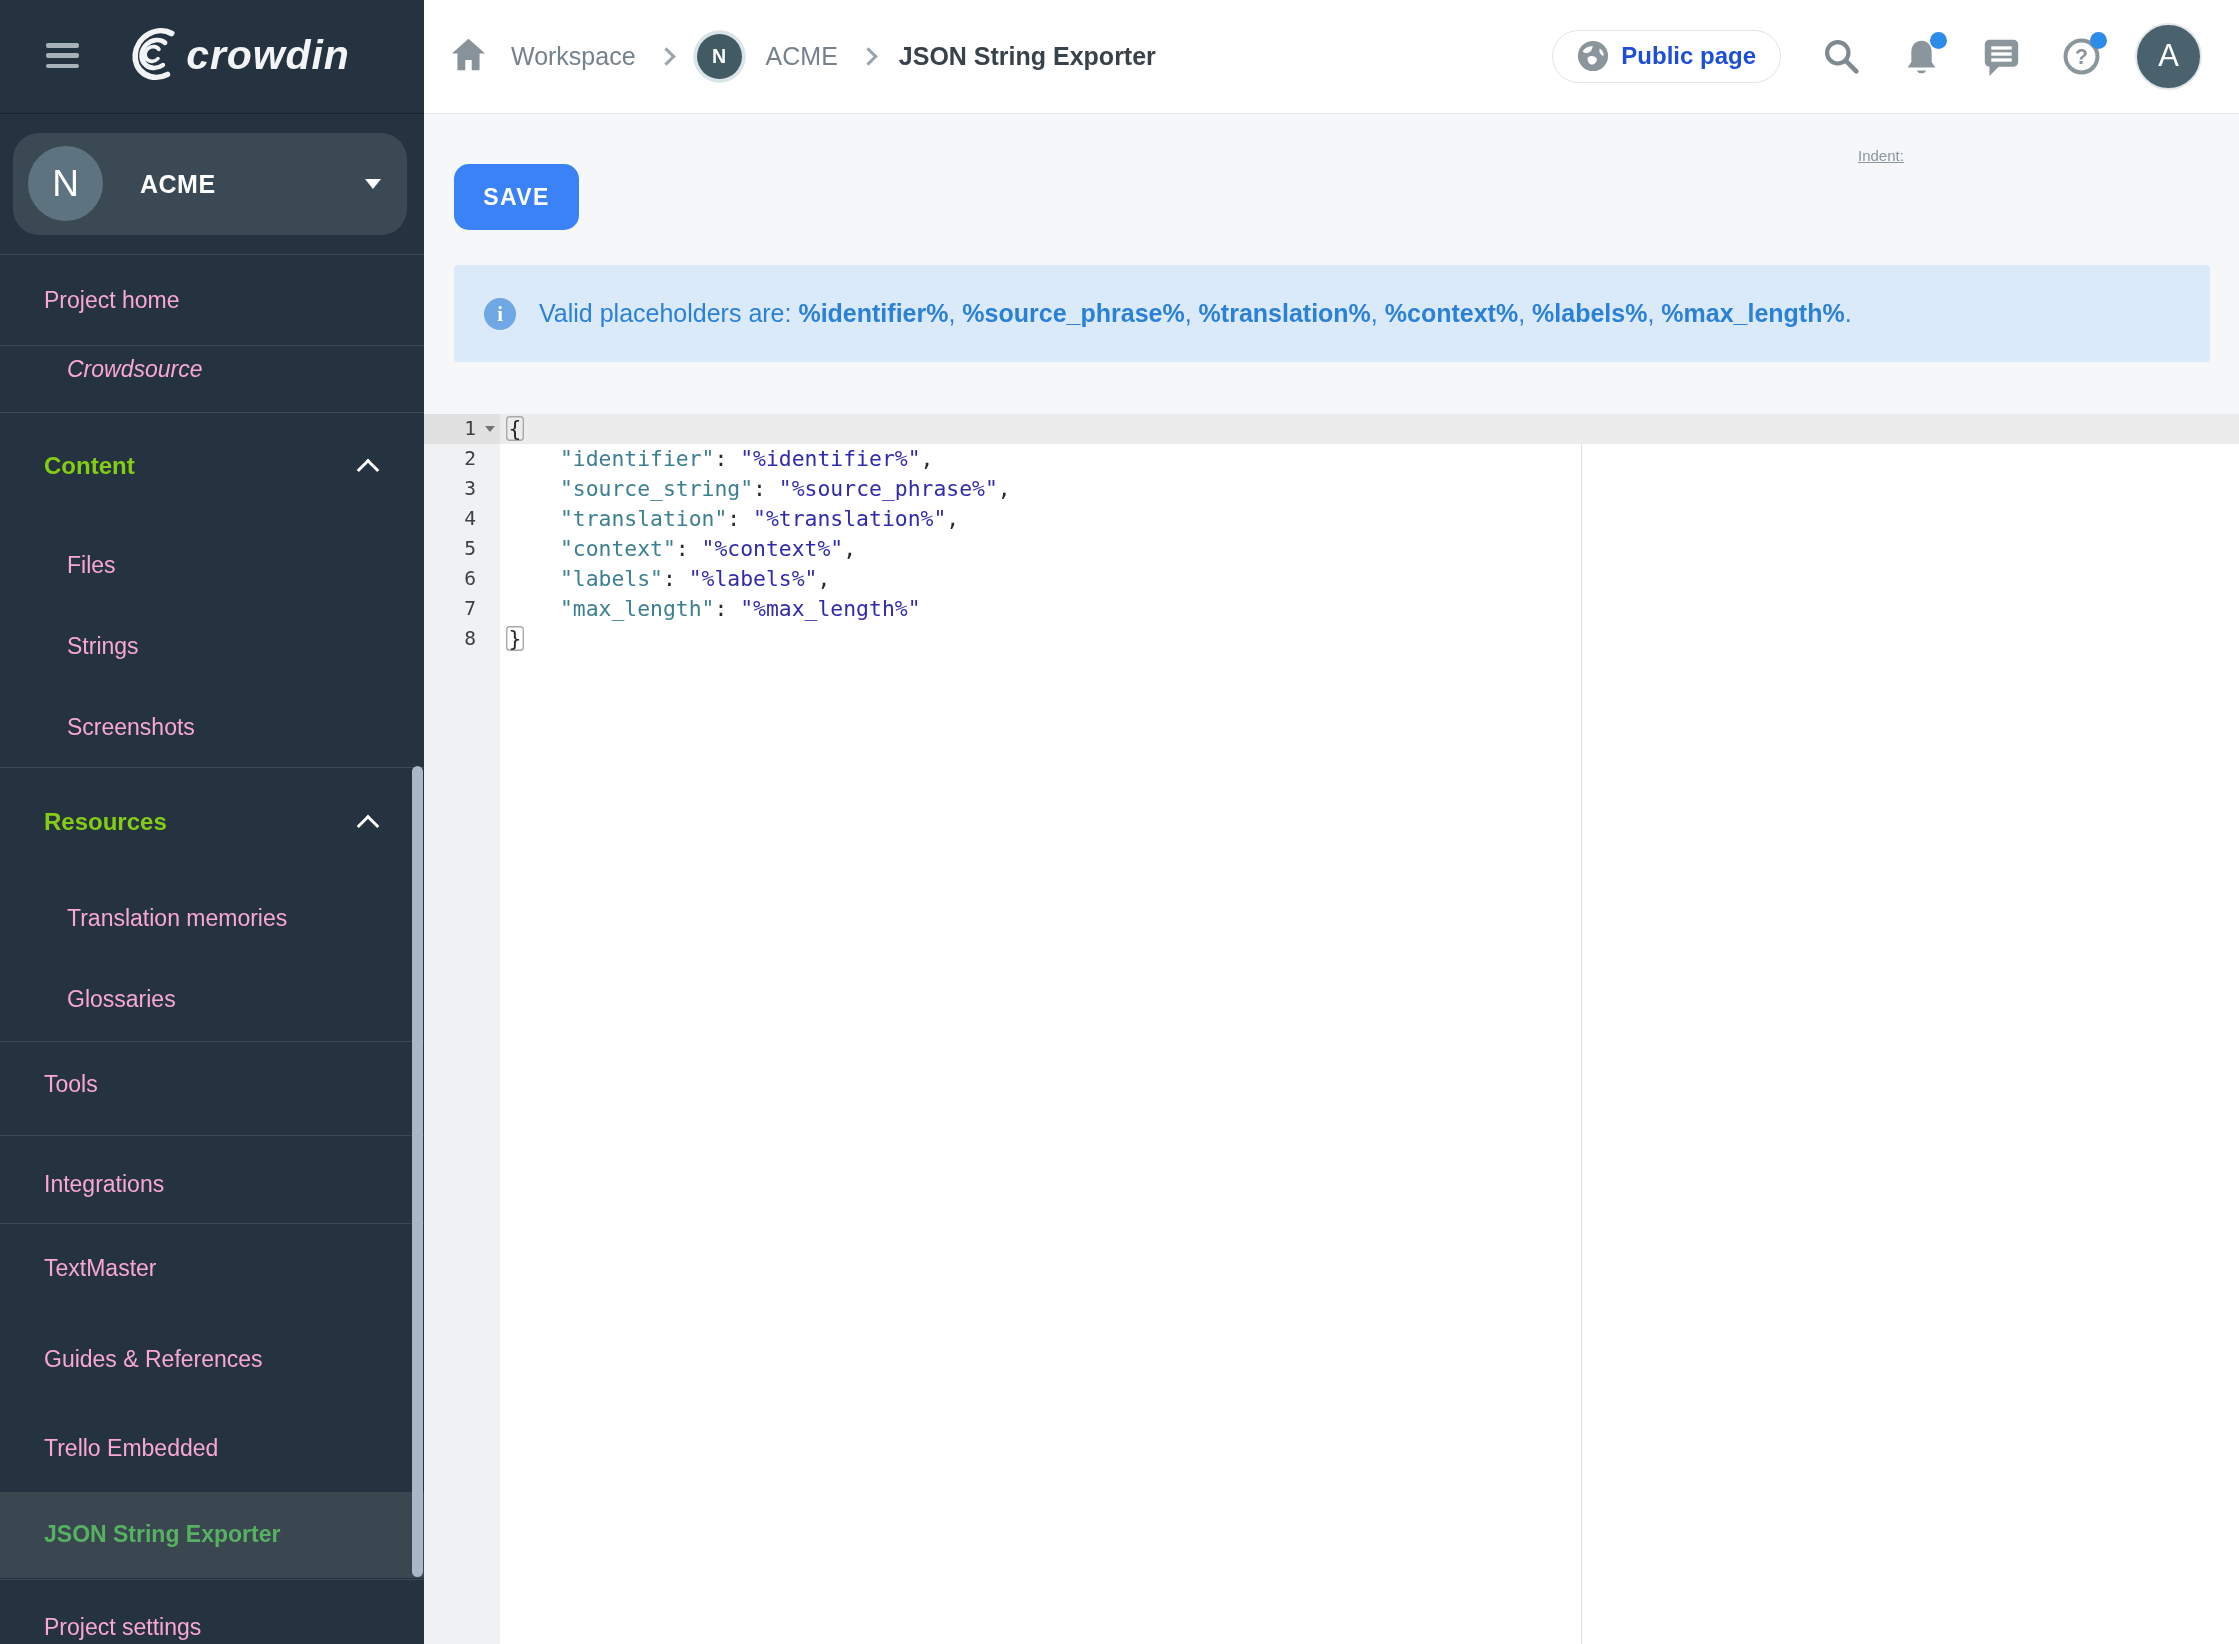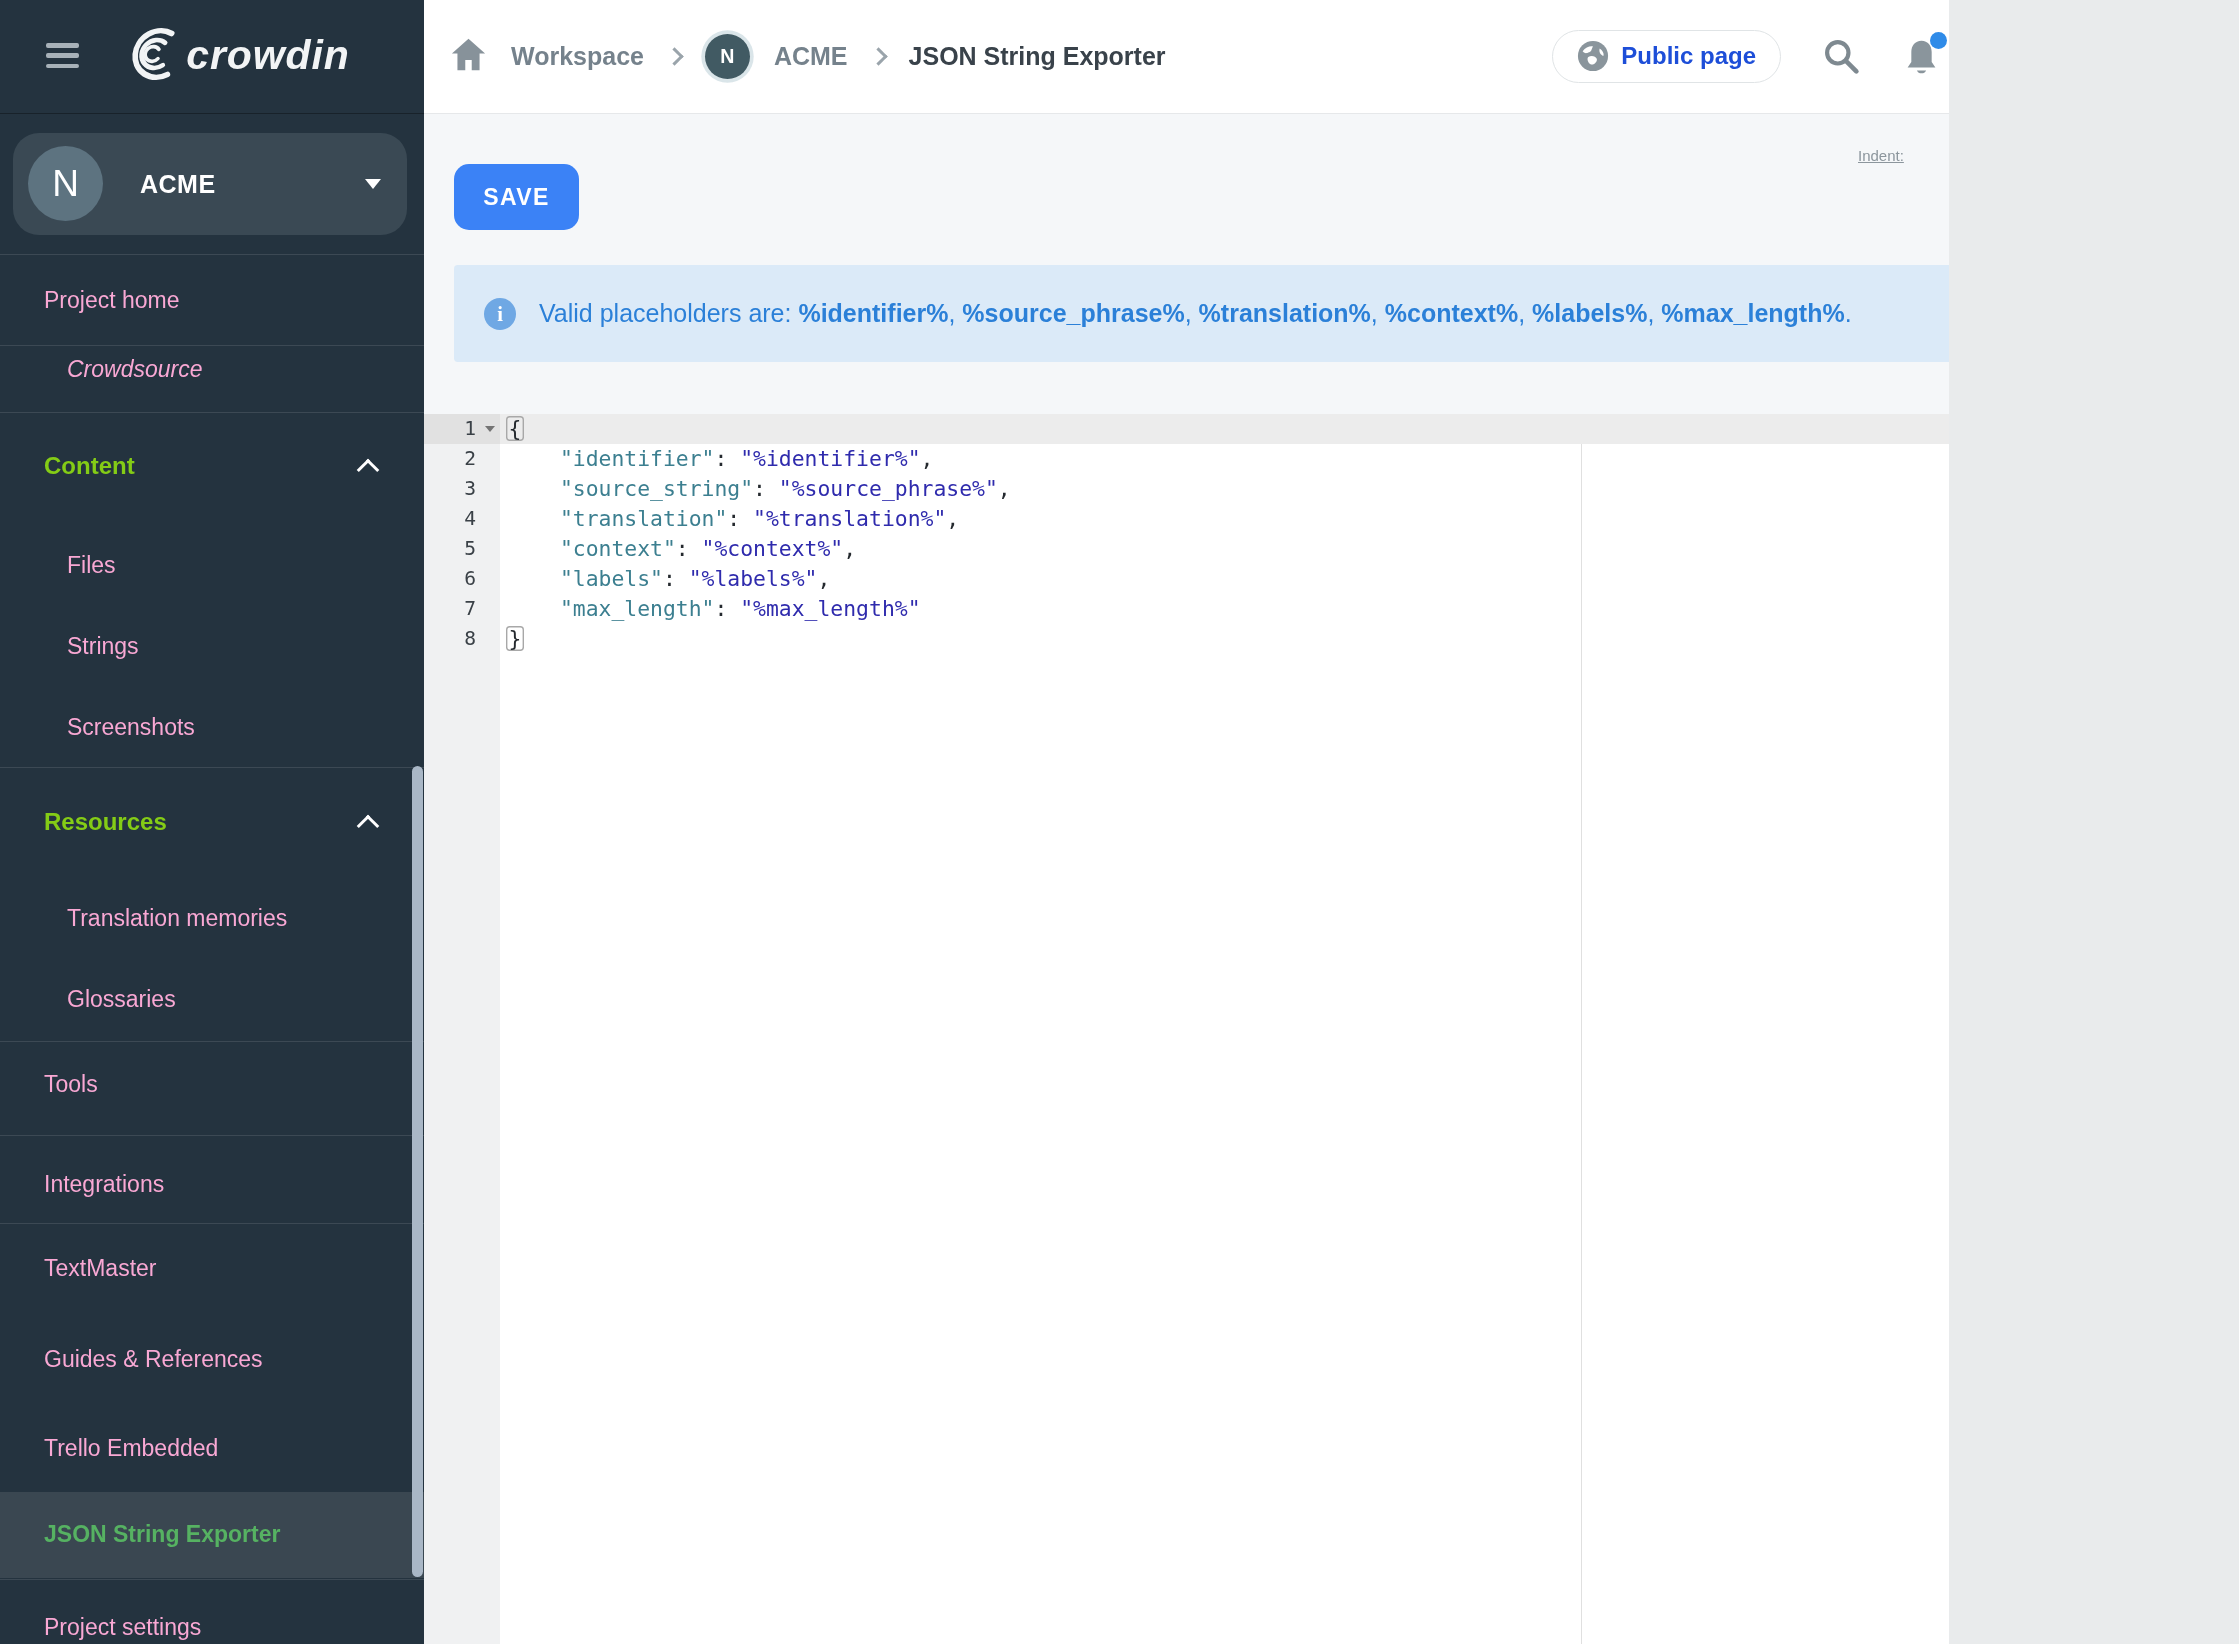--- a/index.html
+++ b/index.html
@@ -1,18 +1,18 @@
 <!DOCTYPE html>
 <html style="font-size:15px"><head>
 <meta charset="utf-8">
 <style>
   * { margin:0; padding:0; box-sizing:border-box; }
   html,body { background:#e9ebec; }
   #app{
-    position:relative; width:1949px; height:1644px; overflow:hidden;
+    position:relative; width:2239px; height:1644px; overflow:hidden;
     background:#F5F7F9; font-family:"Liberation Sans", sans-serif;
   }
   
   .sidebar{ position:absolute; left:0; top:0; width:424px; height:1644px; background:#24333F; }
   .side-header{ position:absolute; left:0; top:0; width:424px; height:114px; border-bottom:1.9px solid rgba(0,0,0,.32); }
   .burger{ position:absolute; left:46px; top:43px; width:33px; height:25px; cursor:pointer; }
   .burger i{ display:block; height:4.7px; border-radius:1.9px; background:#A7B1B8; margin-bottom:5.6px; }
   .logo{ position:absolute; left:110px; top:28px; height:54px; display:flex; align-items:center; gap:9.3px; }
   .logo-text{ color:#F2F4F5; font-size:41px; font-weight:bold; font-style:italic; letter-spacing:0.9px; }
   .proj-switch{ position:absolute; left:13px; top:133px; width:394px; height:102px; background:#3A4954; border-radius:26px; cursor:pointer; }
@@ -22,21 +22,21 @@
   .sdiv{ position:absolute; left:0; width:424px; height:0.9px; background:rgba(255,255,255,.11); }
   .nav-item{ position:absolute; height:52px; line-height:52px; color:#f9a8d4; font-size:23px; cursor:pointer; white-space:nowrap; }
   .nav-item.section{ font-size:24px; font-weight:bold; color:#84cc16; }
   .nav-item.active-label{ color:#56B262; font-weight:bold; }
   .active-bg{ position:absolute; left:0; top:1492px; width:424px; height:86px; background:#3A4751; }
   .chev-up{ position:absolute; left:360px; width:16px; height:16px; border-right:3.3px solid #fff; border-bottom:3.3px solid #fff; transform:rotate(-135deg); }
   .side-scroll{ position:absolute; left:412px; top:766px; width:11.2px; height:811px; border-radius:5.6px; background:#A9B7C6; }
   
   .header{ position:absolute; left:424px; top:0; width:1815px; height:114px; background:#fff; border-bottom:1.9px solid #E6E8EA; }
   .crumbs{ position:absolute; left:26px; top:0; height:112px; display:flex; align-items:center; gap:24px; }
-  .crumb{ font-size:25px; color:#75828C; cursor:pointer;font-weight:bold; }
+  .crumb{ font-size:25px; color:#75828C; cursor:pointer; }
   .crumb.current{ color:#39424A; font-weight:bold; cursor:default; }
   .crumb-chev{ width:13px; height:13px; border-right:3.3px solid #9AA4AB; border-bottom:3.3px solid #9AA4AB; transform:rotate(-45deg); }
   .crumb-badge{ width:45px; height:45px; border-radius:50%; background:#415A63; color:#fff; font-size:19.6px; font-weight:bold; display:flex; align-items:center; justify-content:center; box-shadow:0 0 0 3.7px rgba(150,180,192,.35); }
   .hicons{ position:absolute; right:0; top:0; height:112px; display:flex; align-items:center; }
   .pill{ display:flex; align-items:center; gap:12px; height:53px; padding:0 24px; border:1.9px solid #E0E4E6; border-radius:27px; cursor:pointer; background:#fff; }
   .pill span{ font-size:24px; font-weight:bold; color:#1d4ed8; }
   .icon-btn{ position:relative; margin-left:41px; cursor:pointer; width:39px; height:39px; display:flex; align-items:center; justify-content:center; }
   .dot{ position:absolute; right:-5.6px; top:-4.7px; width:17px; height:17px; border-radius:50%; background:#2F8BE8; }
   .avatar{ width:67px; height:67px; margin-left:34px; margin-right:37px; border-radius:50%; background:#49626D; color:#fff; font-size:31px; display:flex; align-items:center; justify-content:center; border:2.8px solid #E3E7EA; cursor:pointer; }
   

